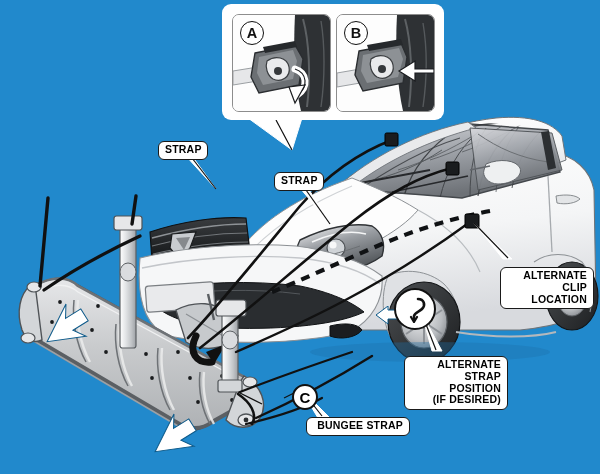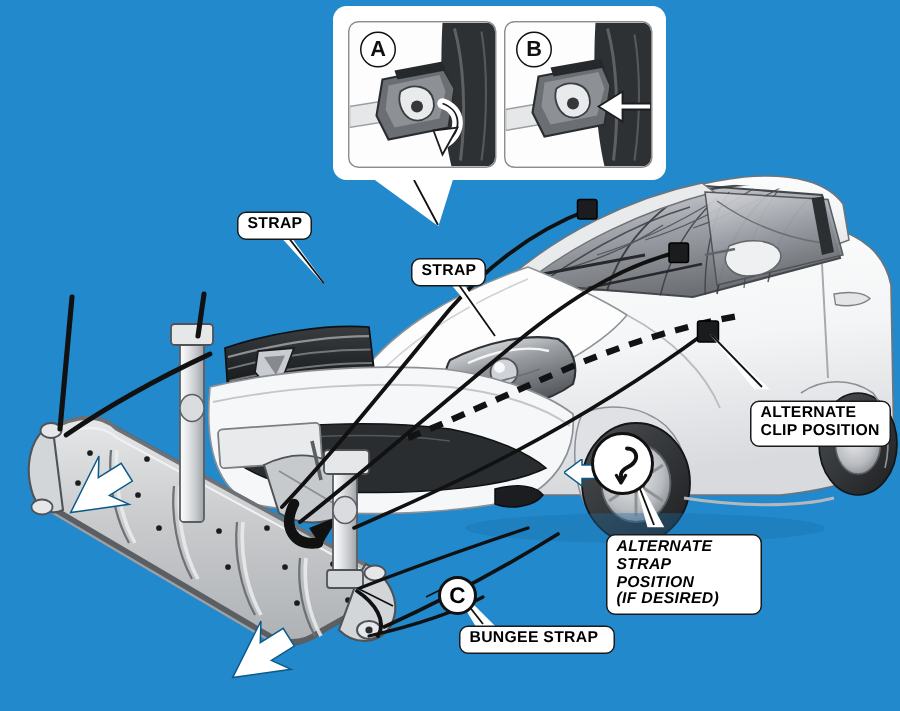--- a/index.html
+++ b/index.html
@@ -13,21 +13,21 @@
   svg.layer{position:absolute;left:0;top:0;width:600px;height:474px;overflow:visible;}
 
   
   .callout{
     position:absolute;
     background:#fff;
     border:1.4px solid #1a1a1a;
     border-radius:6px;
     color:#000;
     font-weight:bold;
-    text-align:left;
+    text-align:right;
     line-height:1.12;
     letter-spacing:.2px;
     white-space:pre-line;
     padding:2px 6px 3px 6px;
     box-sizing:border-box;
     z-index:40;
   }
   .callout.sm{font-size:10.5px;}
 
   
@@ -413,21 +413,21 @@
 
   <svg style="position:absolute;left:376px;top:306px;z-index:44;" width="26" height="20" viewBox="0 0 26 20">
     <path d="M26 4 L12 4 L12 0 L0 9 L12 18 L12 13 L26 13 Z" fill="#fff" stroke="#0d5a8a" stroke-width="1"></path>
   </svg>
 
   <div class="callout sm" style="left:158px;top:141px;width:50px;">STRAP</div>
 
   <div class="callout sm" style="left:274px;top:172px;width:50px;">STRAP</div>
 
   <div class="callout sm" style="left:500px;top:267px;width:94px;">ALTERNATE
-CLIP POSITION</div>
-
-  <div class="callout sm" style="left:404px;top:356px;width:104px;font-style:italic;">ALTERNATE STRAP
+CLIP LOCATION</div>
+
+  <div class="callout sm" style="left:404px;top:356px;width:104px;">ALTERNATE STRAP
 POSITION
 (IF DESIRED)</div>
 
   <div class="callout sm" style="left:306px;top:417px;width:104px;">BUNGEE STRAP</div>
 
 </div>
 
 </body></html>

